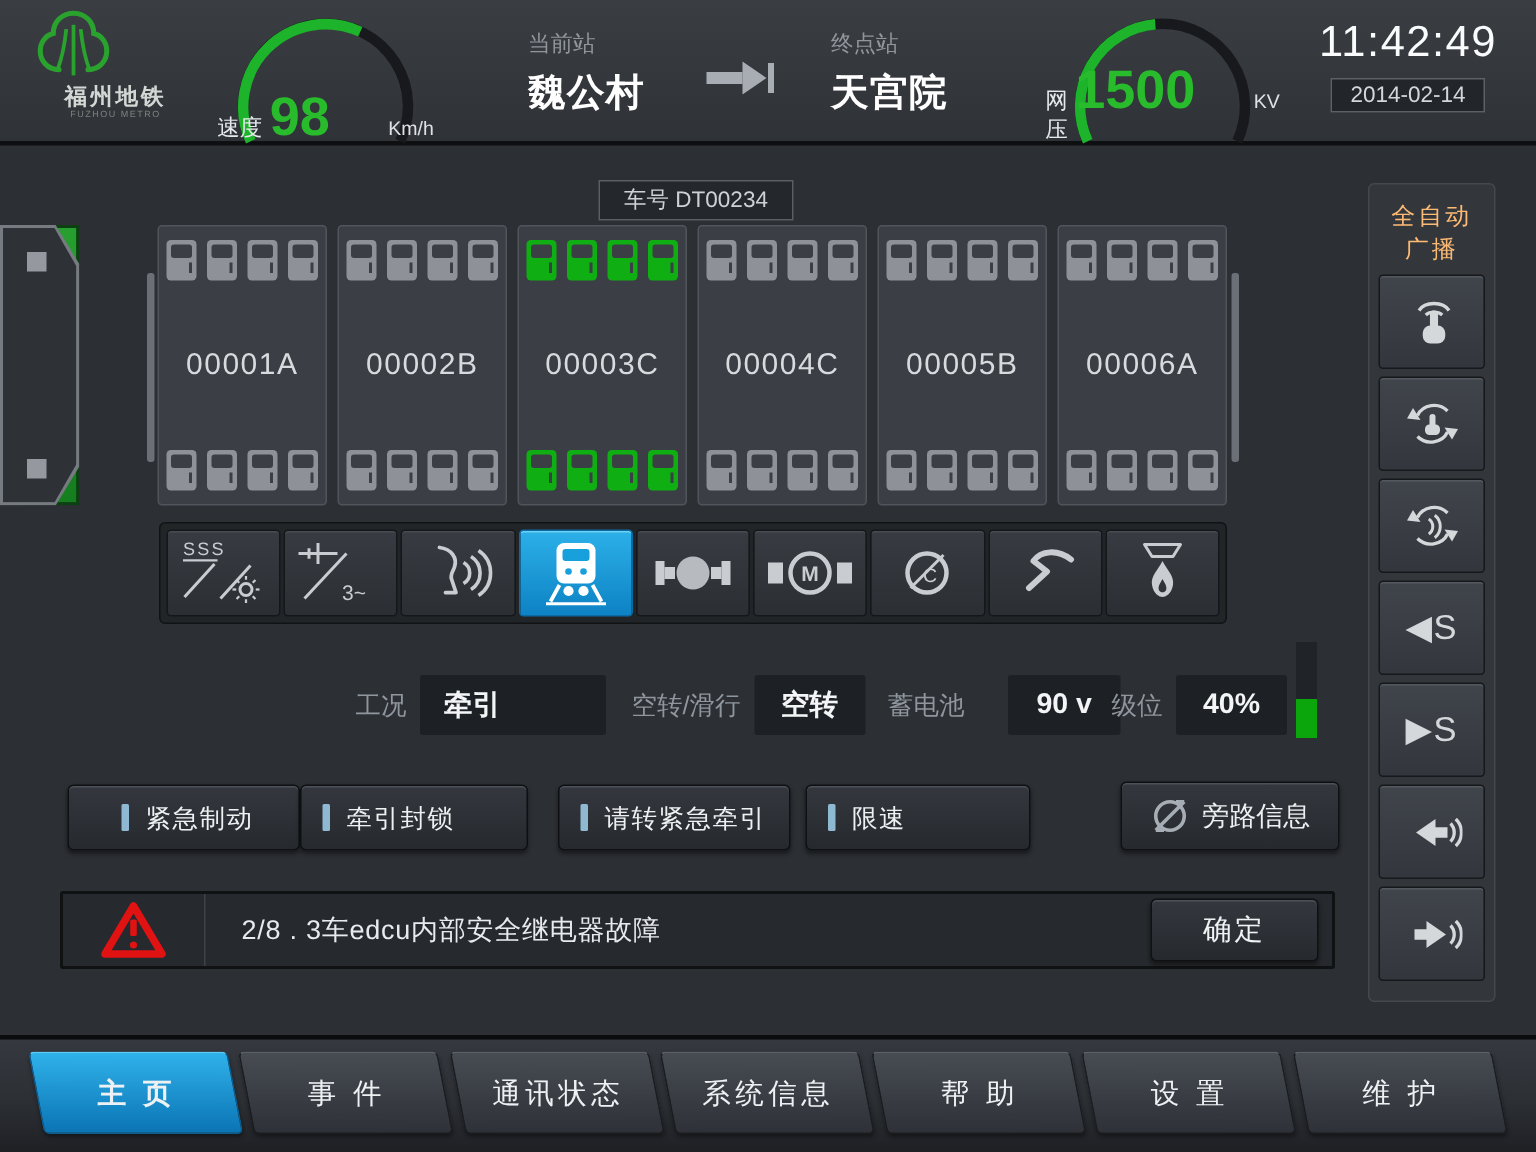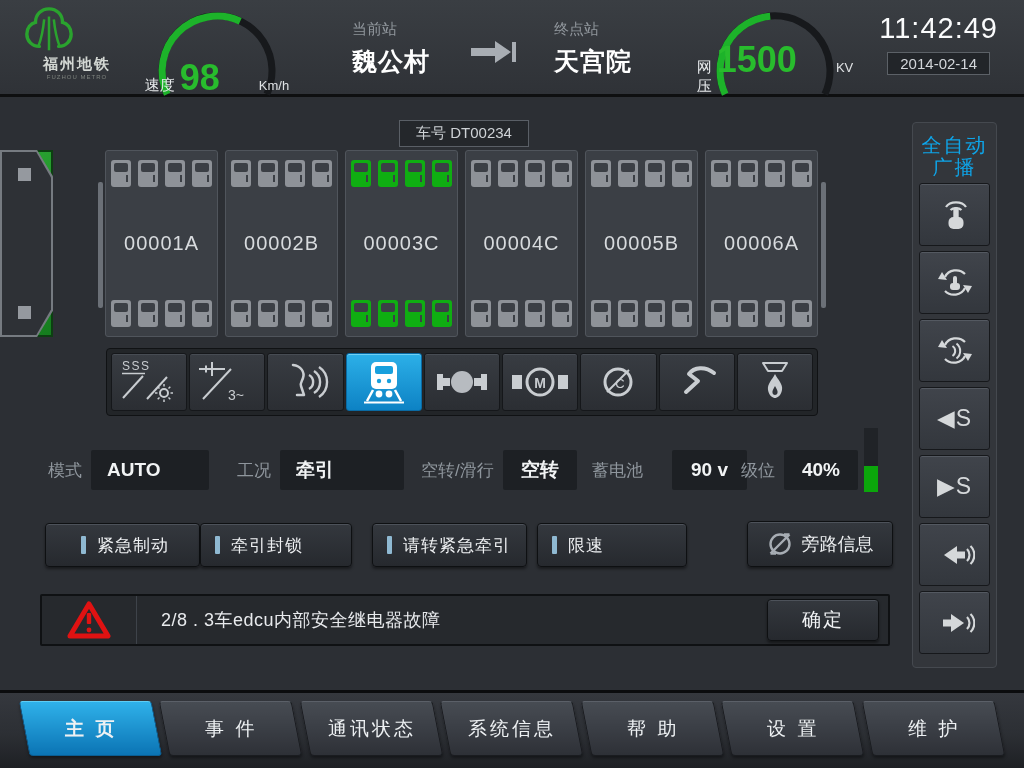--- a/index.html
+++ b/index.html
@@ -85,21 +85,21 @@
   .alert-bar{position:absolute;left:40px;top:594px;width:850px;height:52px;background:#26292d;
              border:2px solid #0f1113;border-radius:2px;box-sizing:border-box;display:flex;align-items:center;}
   .alert-icon-cell{width:94px;align-self:stretch;display:flex;align-items:center;justify-content:center;
                    border-right:1px solid #3e434a;}
   .alert-msg{flex:1;padding-left:24px;font-size:18px;color:#e8eaed;letter-spacing:.5px;}
   .confirm-btn{position:absolute;right:9px;top:3px;width:112px;height:42px;display:flex;align-items:center;
                justify-content:center;font-size:19px;color:#f0f2f4;letter-spacing:2px;}
   
   .sidebar{position:absolute;left:912px;top:122px;width:85px;height:546px;background:#33363b;
            border:1px solid #45494f;border-radius:4px;box-sizing:border-box;text-align:center;}
-  .sb-title{margin-top:11px;font-size:20px;color:#0ea5e9;line-height:22px;letter-spacing:2px;}
+  .sb-title{margin-top:11px;font-size:16px;color:#fdba74;line-height:22px;letter-spacing:2px;}
   .sb-btn{width:71px;height:63px;margin:5px auto 0;background:linear-gradient(#40444b,#33373d);
           border:1px solid #16181b;border-radius:3px;box-shadow:inset 0 1px 0 #545961;
           display:flex;align-items:center;justify-content:center;cursor:pointer;box-sizing:border-box;}
   .sb-btn:first-of-type{margin-top:6px;}
   .sb-text{font-size:23px;color:#d5d8da;letter-spacing:1px;}
   
   .bottombar{position:absolute;left:0;top:690px;width:1024px;height:78px;box-sizing:border-box;
              background:linear-gradient(#35383e 0%,#2c2f34 55%,#1e2024 100%);border-top:3px solid #0b0c0e;}
   .tabs{display:flex;gap:7px;padding:8px 24px 0;}
   .tab{flex:1;height:55px;transform:skewX(11deg);border-radius:4px;
@@ -366,24 +366,20 @@
     </div>
     <div class="tb-btn">
       <svg width="66" height="52" viewBox="0 0 66 52">
         <path d="M21,7 L45,7 L40,15 L26,15 Z" fill="none" stroke="#c9cdd1" stroke-width="2" stroke-linejoin="round"></path>
         <path d="M33,18 C30,24 25,28 26,34 C27,40 31,42 33,42 C35,42 39,40 40,34 C41,28 36,24 33,18 Z" fill="#c9cdd1"></path>
         <path d="M33,30 C31.5,33 30,34.5 30.5,37 C31,39.5 35,39.5 35.5,37 C36,34.5 34.5,33 33,30 Z" fill="#30343a"></path>
       </svg>
     </div>
   </div>
 
-  <div class="field" style="left:48px;">
-    <span class="f-label">模式</span>
-    <div class="f-box wide" style="width:118px;">AUTO</div>
-  </div>
   <div class="field" style="left:237px;">
     <span class="f-label">工况</span>
     <div class="f-box wide" style="width:124px;">牵引</div>
   </div>
   <div class="field" style="left:421px;">
     <span class="f-label">空转/滑行</span>
     <div class="f-box small" style="width:74px;">空转</div>
   </div>
   <div class="field" style="left:592px;">
     <span class="f-label">蓄电池</span>

